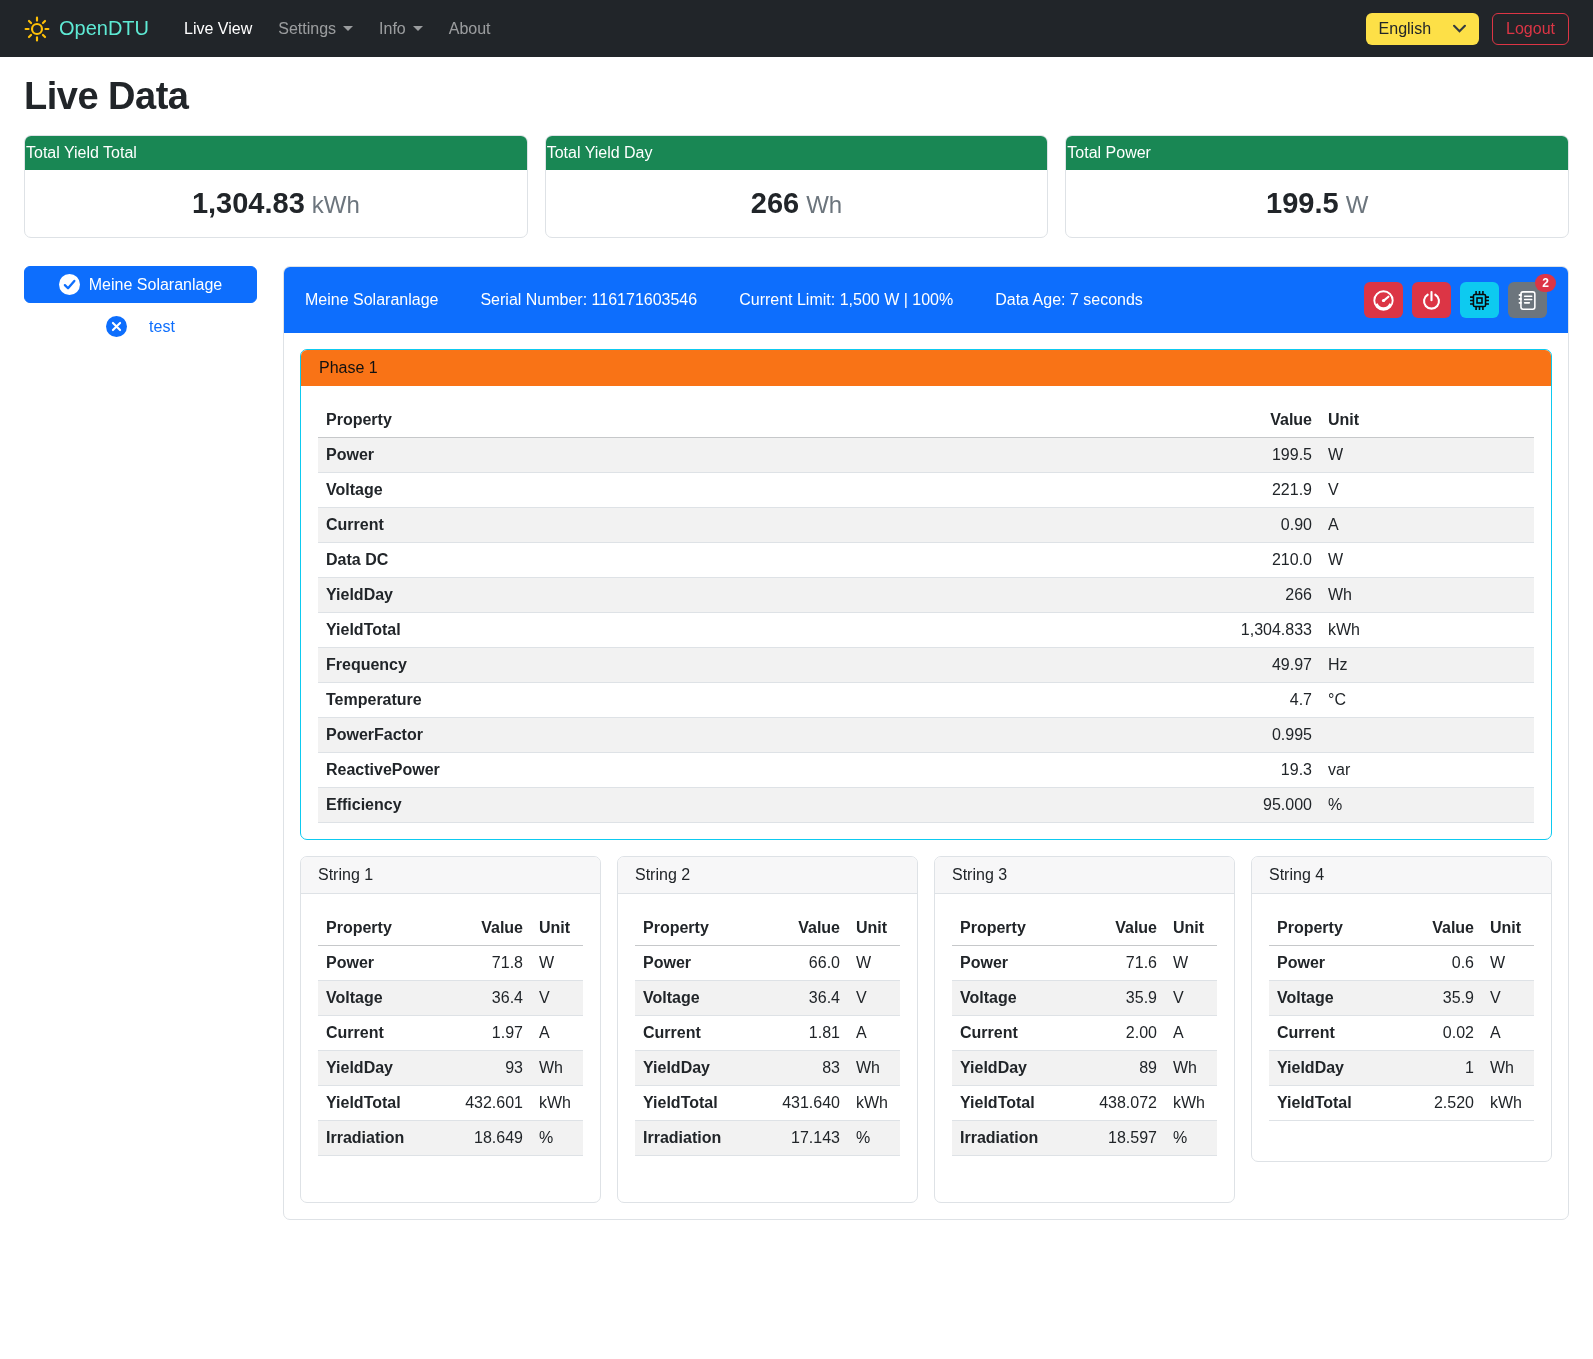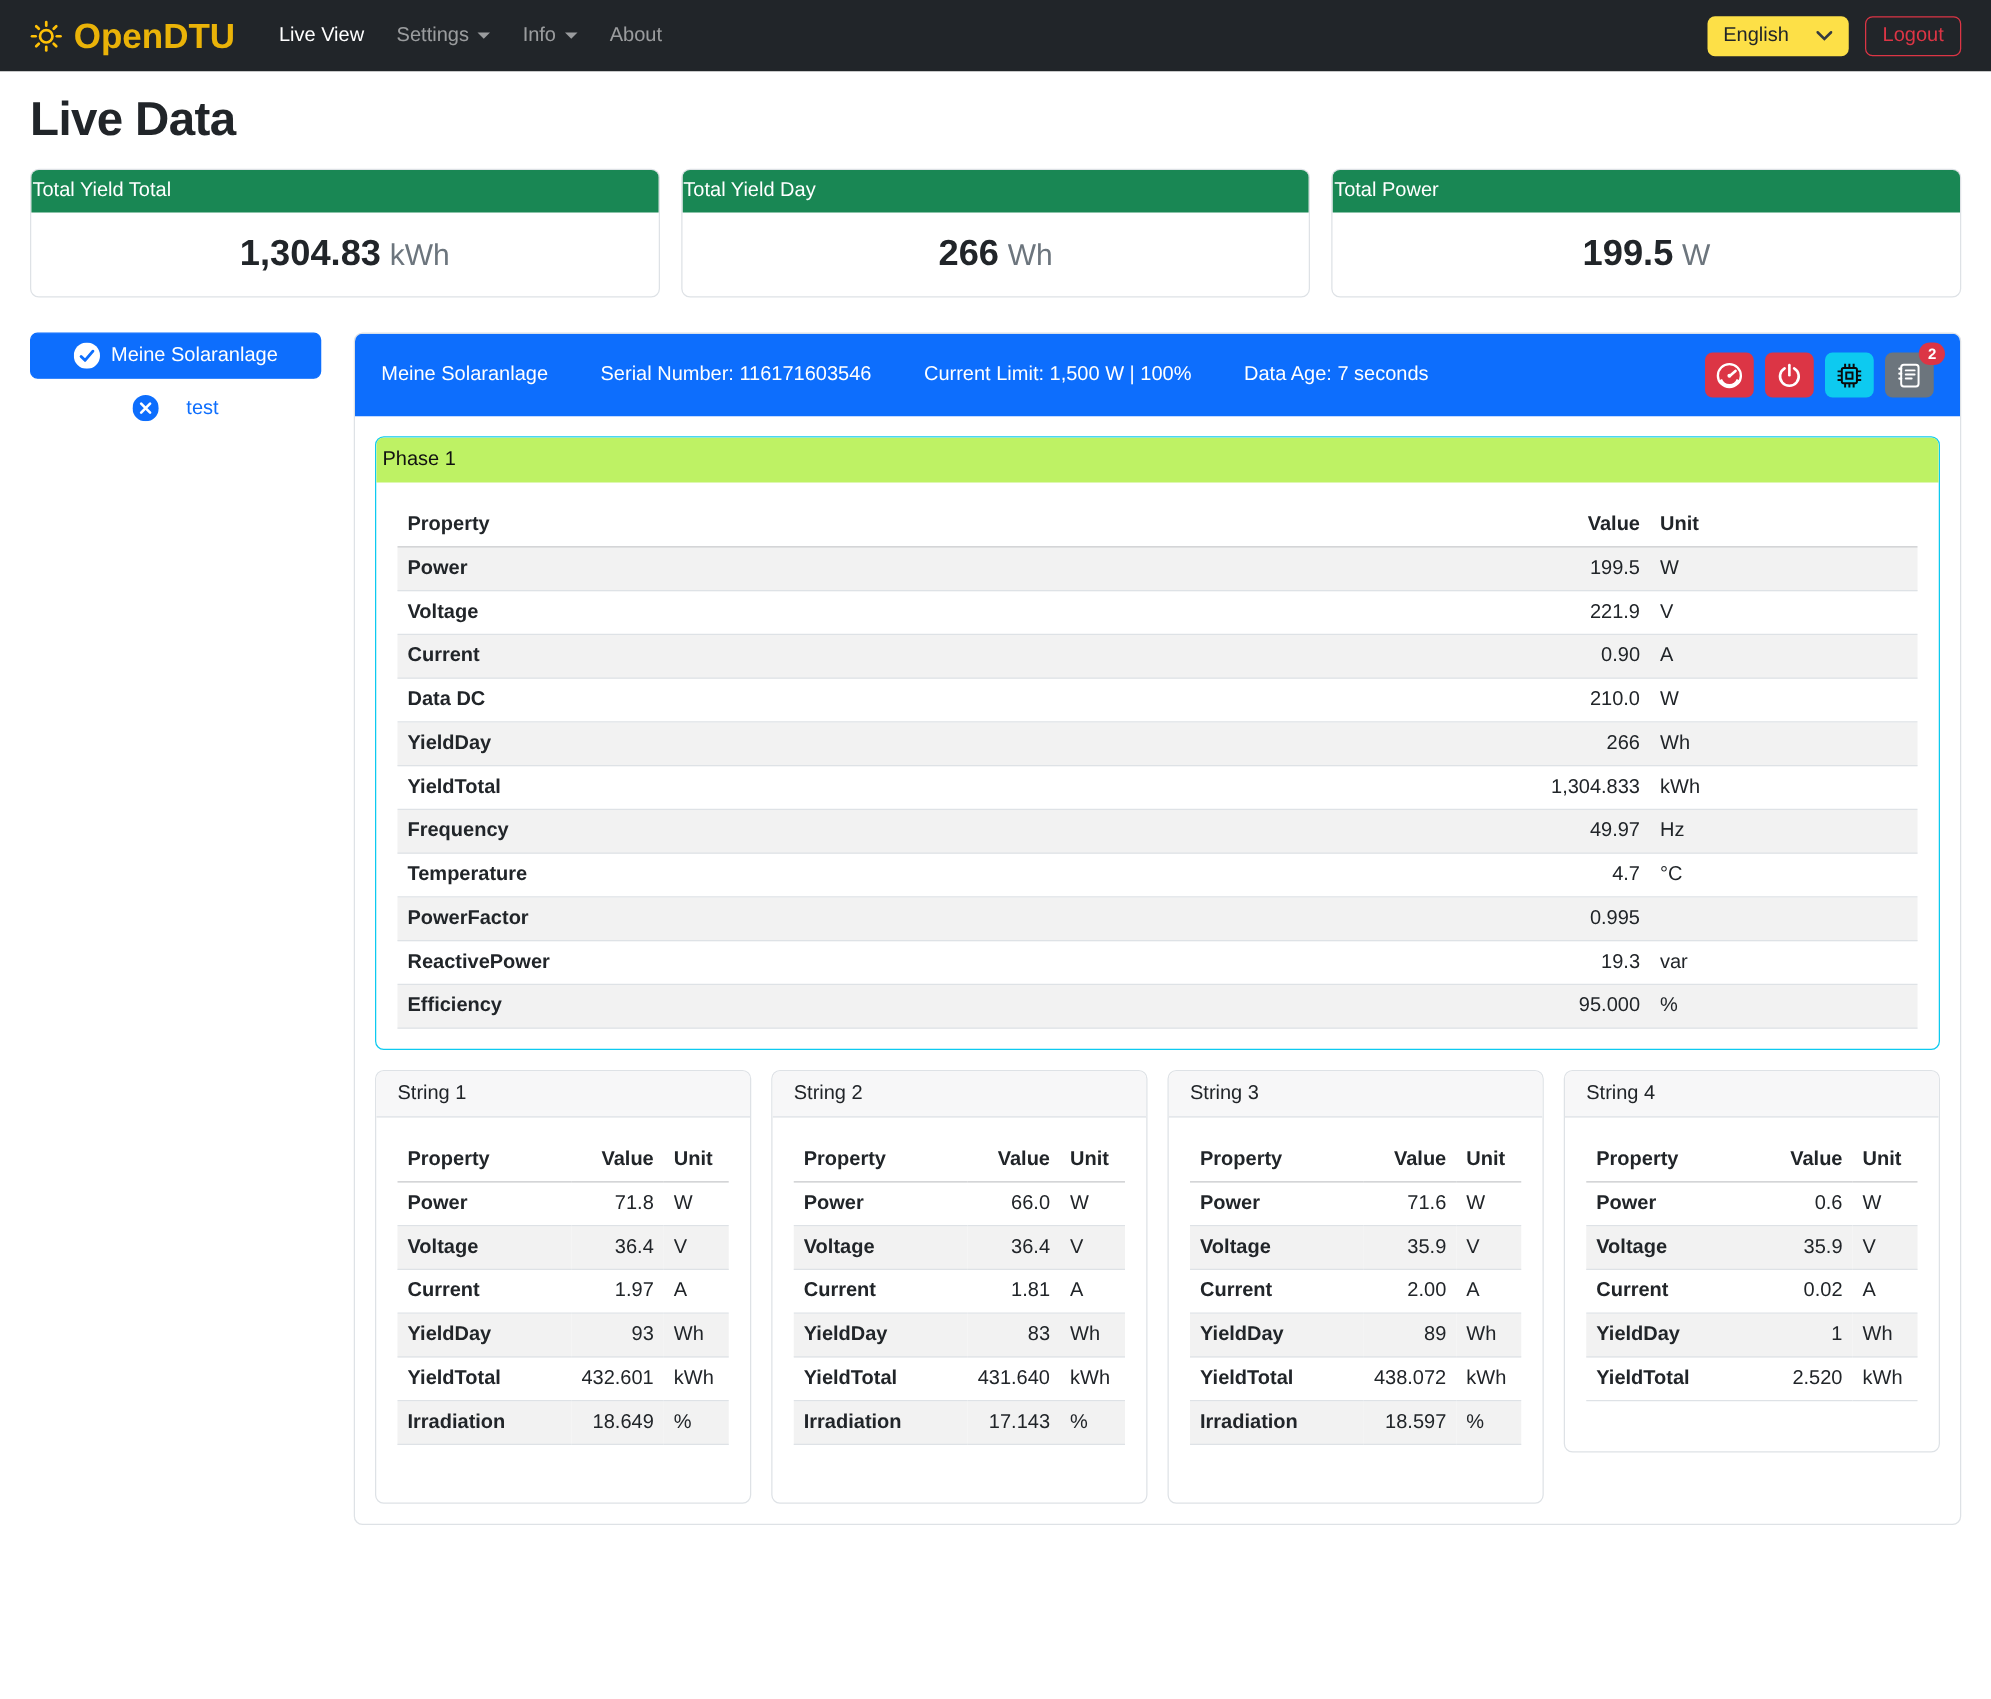--- a/index.html
+++ b/index.html
@@ -16,23 +16,23 @@
     background: #212529;
     height: 57px;
     display: flex;
     align-items: center;
     padding: 0 24px;
   }
   .brand {
     display: flex;
     align-items: center;
     gap: 9px;
-    color: #eab308;
-    font-size: 28px;
-    font-weight: 700;
+    color: #5eead4;
+    font-size: 20px;
+    font-weight: 400;
     margin-right: 22px;
     cursor: pointer;
   }
   .nav-links { display: flex; align-items: center; flex: 1; }
   .nav-link {
     color: rgba(255,255,255,.55);
     padding: 8px 13px;
     cursor: pointer;
     display: flex;
     align-items: center;
@@ -162,23 +162,23 @@
   .inverter-card-body { padding: 16px; }
 
   
   .phase-card {
     border: 1px solid #0dcaf0;
     border-radius: 7px;
     overflow: hidden;
     margin-bottom: 16px;
   }
   .phase-card .card-header {
-    background: #bef264;
+    background: #f97316;
     color: #111;
-    padding: 9px 5px;
+    padding: 9px 18px;
   }
   .card-body-table { padding: 17px 17px 16px; }
 
   
   table { width: 100%; border-collapse: collapse; font-size: 16px; }
   th, td { padding: 8px; border-bottom: 1px solid #dee2e6; text-align: left; }
   thead th { font-weight: 700; border-bottom-color: #c6c8ca; }
   td.c0 { font-weight: 700; }
   th.c1, td.c1 { text-align: right; }
   .phase-table th.c1 { width: 120px; }

